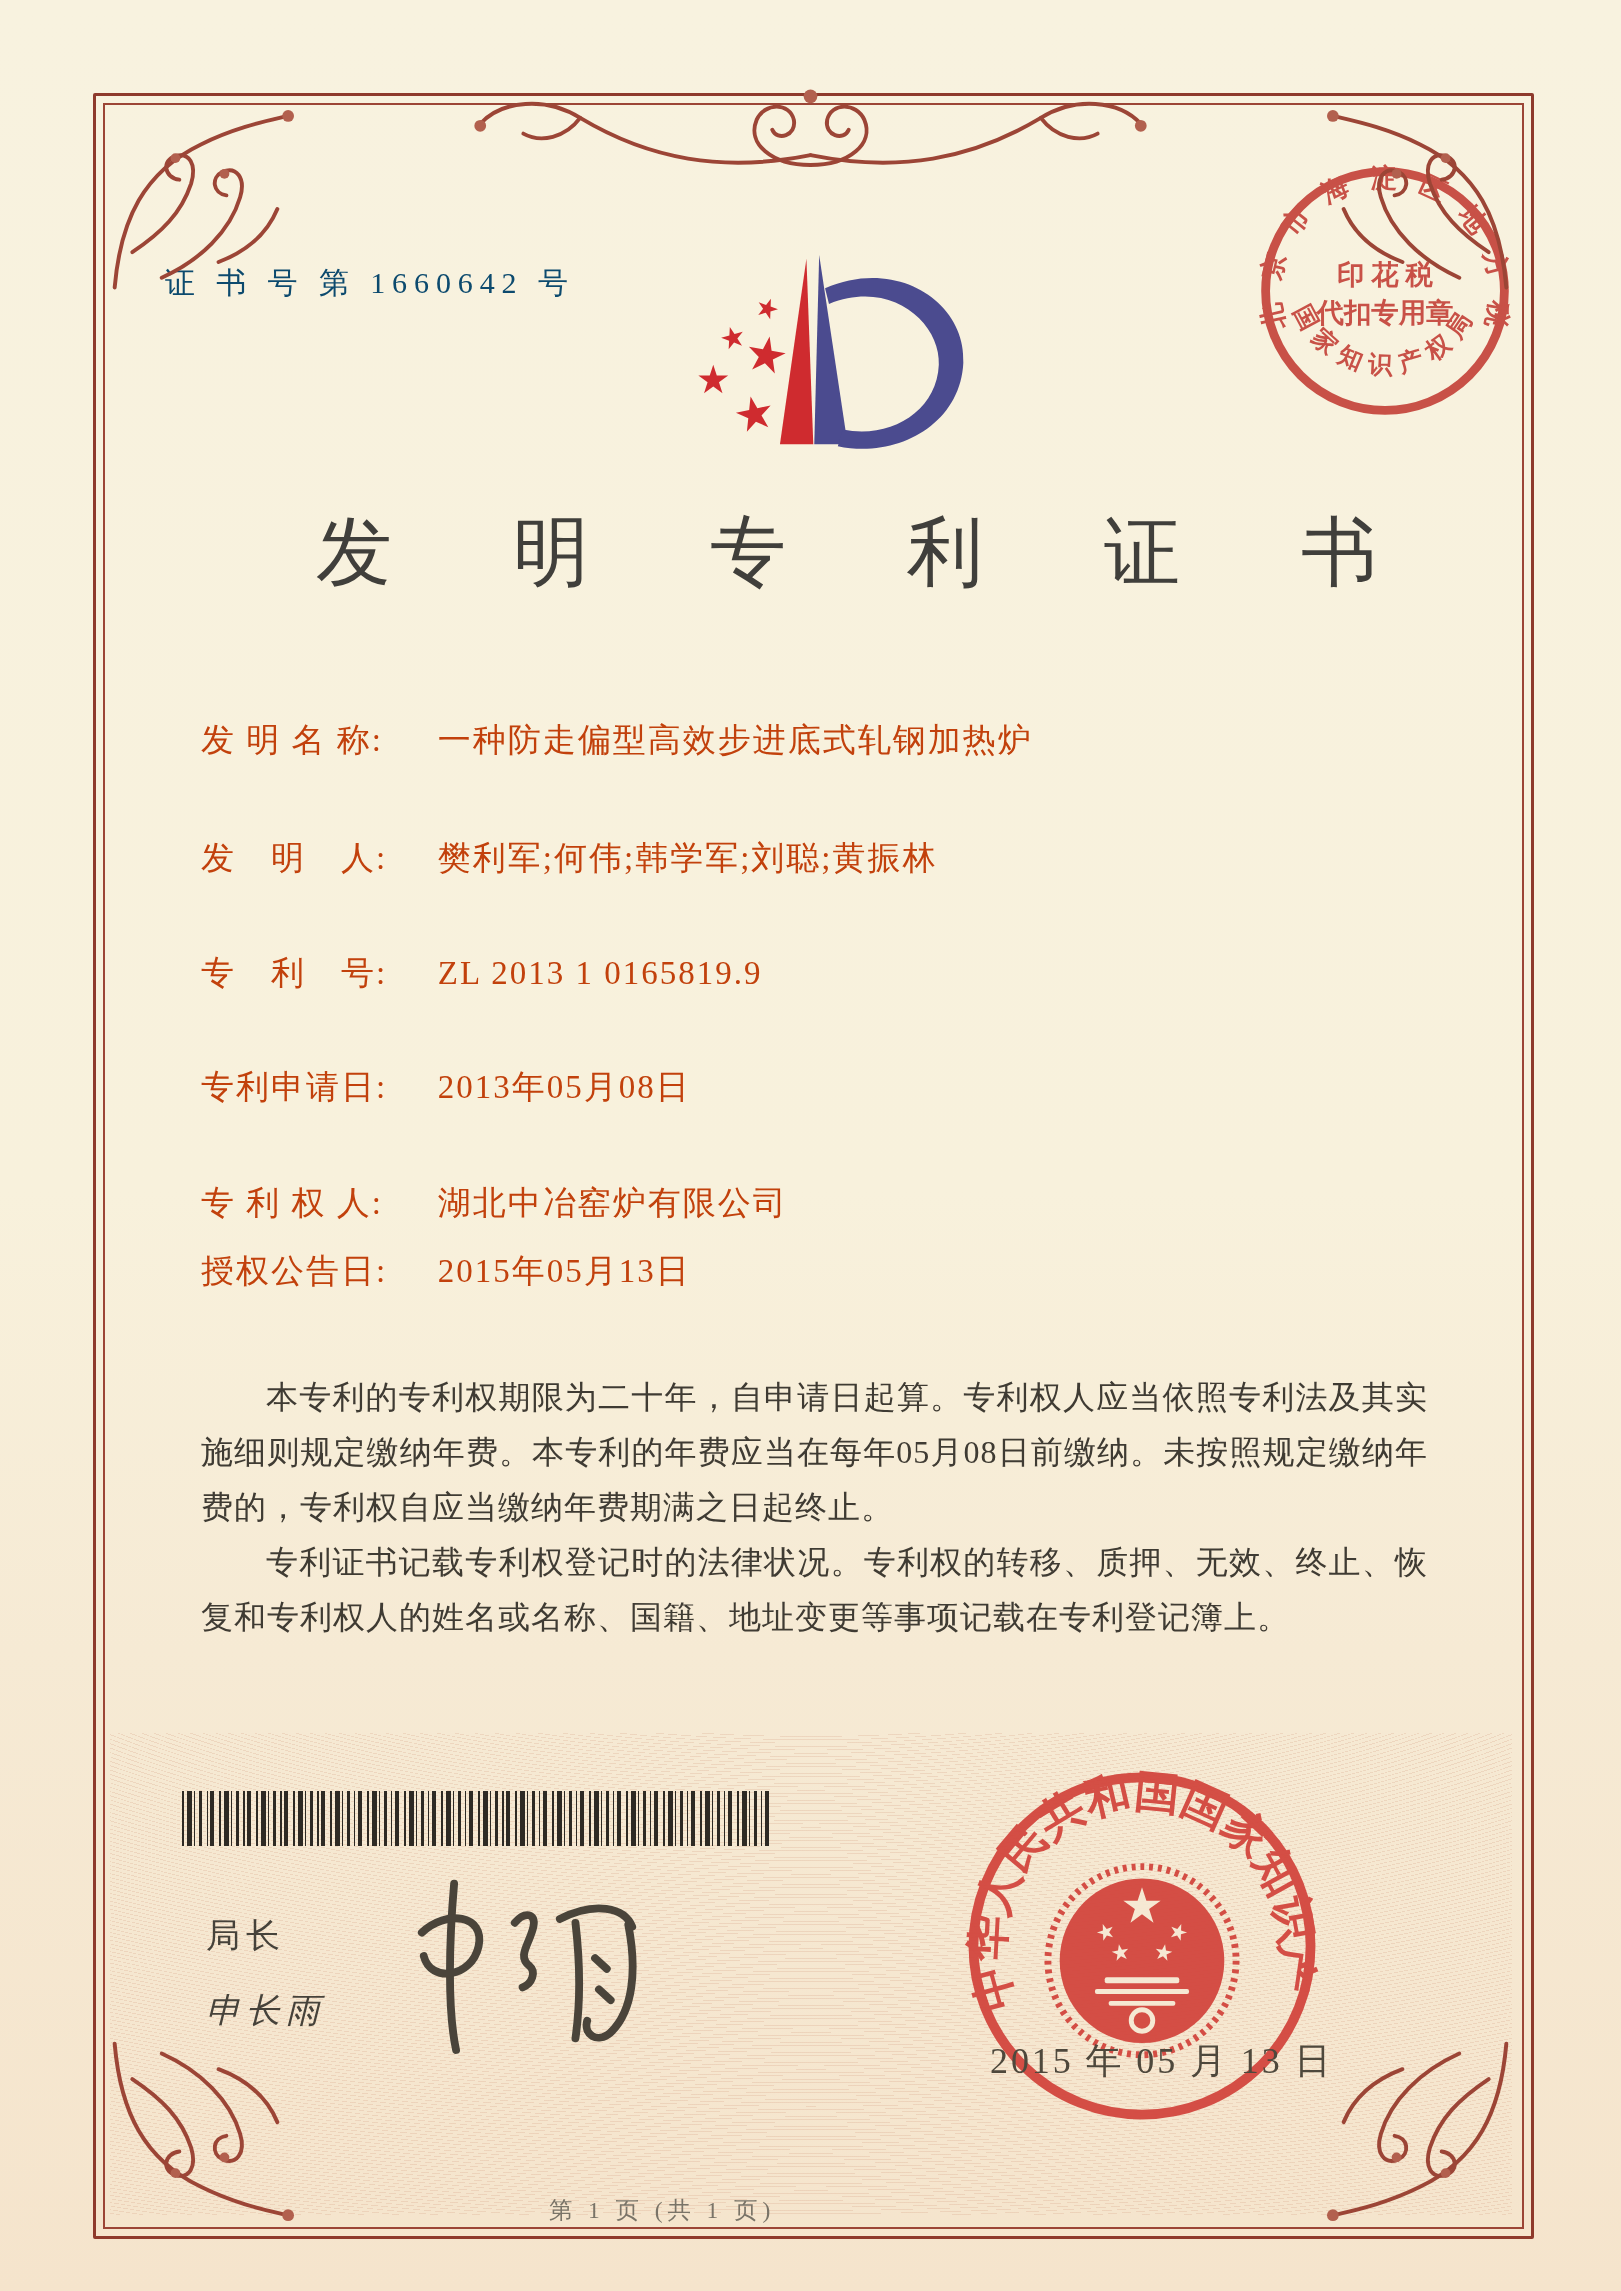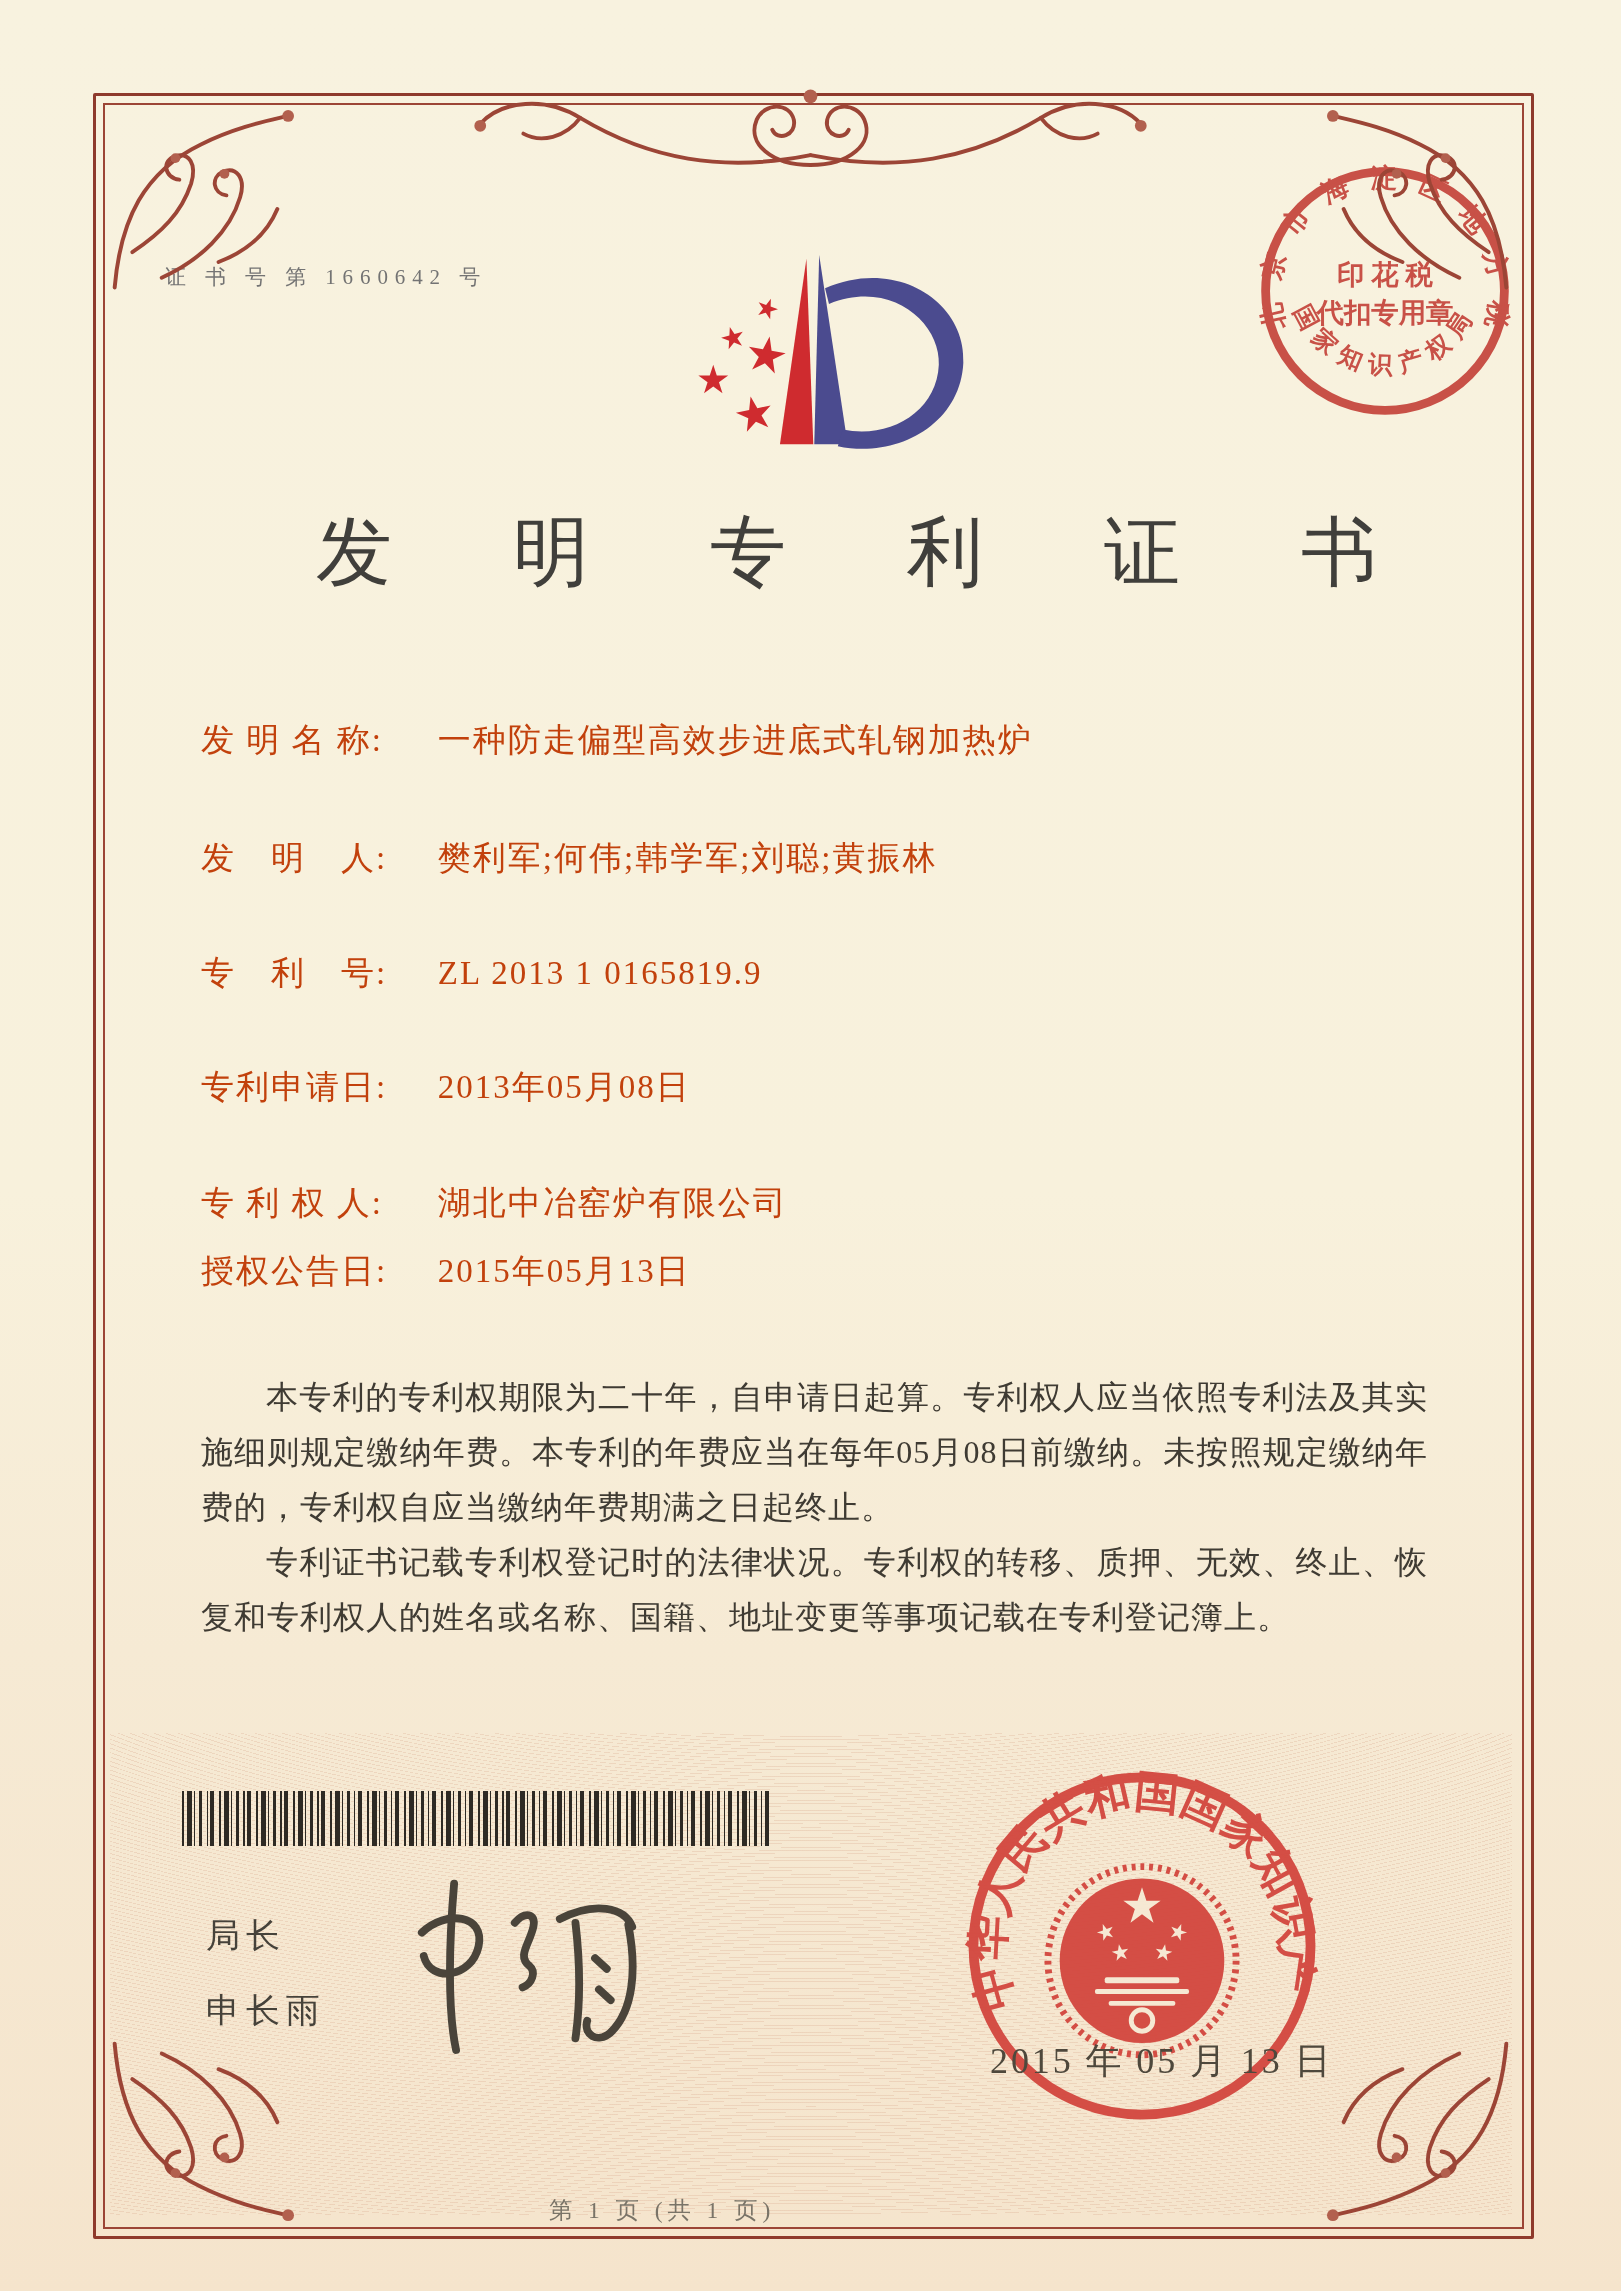--- a/index.html
+++ b/index.html
@@ -20,21 +20,21 @@
   }
   
   .guilloche{
     left:110px;top:1733px;width:1402px;height:482px;
     background:repeating-radial-gradient(1274px 549px at 50% -333px,
       rgba(208,148,120,0.30) 0 1.5px, rgba(0,0,0,0) 1.5px 7.8px);
     opacity:.75;
   }
   
   .cert-no{
-    left:165px;top:263px;font-size:21px;letter-spacing:6.9px;color:#737373;
+    left:165px;top:263px;font-size:30px;letter-spacing:6.9px;color:#0c4a6e;
   }
   .title{
     left:0;top:502px;width:1621px;text-align:center;
     font-size:76px;letter-spacing:51px;text-indent:51px;color:#403f3b;padding-left:36px;
   }
   
   .field{left:201px;font-size:33px;color:#c2410c;letter-spacing:2px;white-space:nowrap;}
   .flabel{display:inline-block;min-width:227px;}
   .fvalue{margin-left:9.8px;}
   
@@ -49,21 +49,21 @@
     repeating-linear-gradient(90deg,
       #2e2a24 0 2px,transparent 2px 4.9px,
       #2e2a24 4.9px 9.8px,transparent 9.8px 11.8px,
       #2e2a24 11.8px 12.7px,transparent 12.7px 16.7px,
       #2e2a24 16.7px 19.6px,transparent 19.6px 24.5px,
       #2e2a24 24.5px 25.5px,transparent 25.5px 28px,
       #2e2a24 28px 32px,transparent 32px 37px);
   }
   
   .director-label{left:206px;top:1913px;font-size:34px;color:#46423a;letter-spacing:5.9px;}
-  .director-name{left:206px;top:1988px;font-size:34px;color:#46423a;letter-spacing:5.9px;}
+  .director-name{left:206px;top:1988px;font-size:34px;color:#46423a;letter-spacing:5.9px;font-style:italic;}
   
   .seal-date{left:990px;top:2037px;font-size:36px;letter-spacing:2.9px;color:#4e483c;z-index:6;}
   .footer{left:0;top:2194px;width:1324px;text-align:center;font-size:23.5px;letter-spacing:4.9px;color:#7a7468;}
   svg text{font-family:"Liberation Serif","DejaVu Serif",serif;}
 </style>
 </head>
 <body>
 
 <div class="abs guilloche"></div>
 

